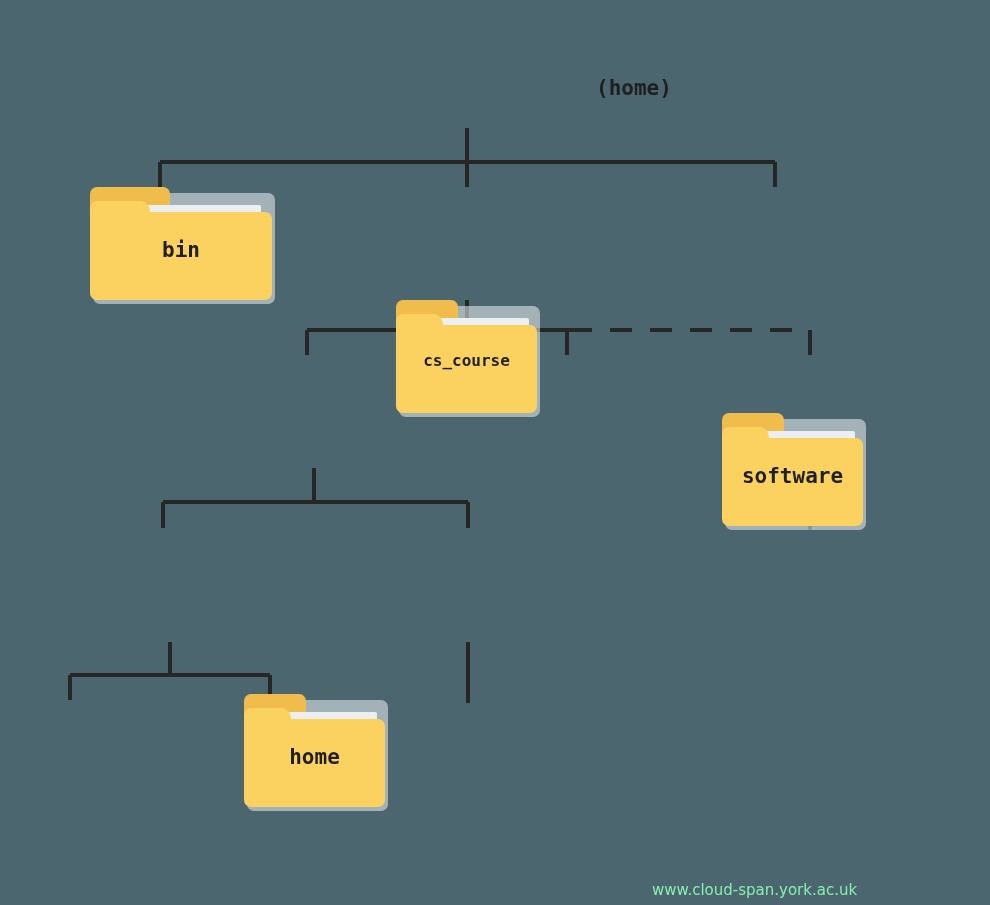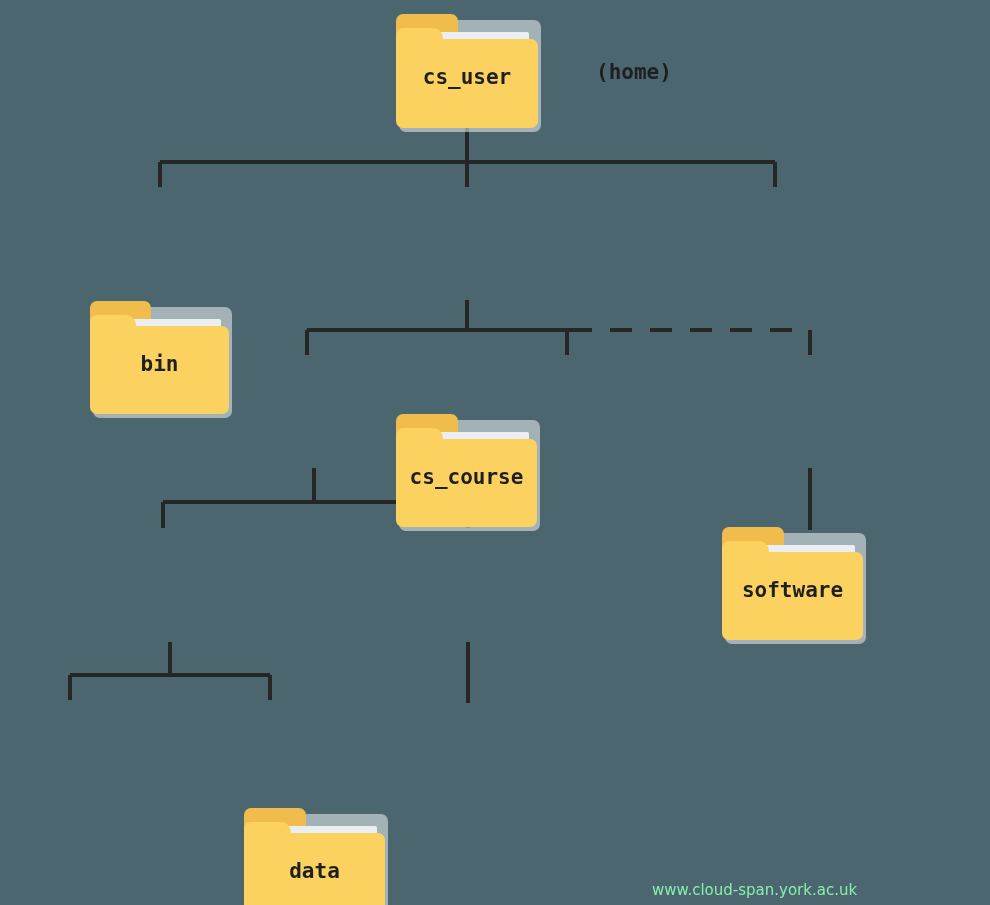--- a/index.html
+++ b/index.html
@@ -146,57 +146,50 @@
       <path d="M70,675 L270,675"></path>
       <path d="M70,675 L70,700"></path>
       <path d="M270,675 L270,700"></path>
 
       <path d="M468,642 L468,703"></path>
 
       <path d="M810,468 L810,530"></path>
     </g>
   </svg>
 
-  <div class="node folder" style="left:396px; top:14px; width:142px; height:114px;">
-    <div class="fshadow"></div>
-    <div class="tab"></div>
-    <div class="sheet"></div>
-    <div class="body"></div>
-    <div class="flabel" style="font-size:21px;">cs_user</div>
-  </div>
 
-  <div class="annotation" style="left:596px; top:60px; font-size:21px;">(home)</div>
+  <div class="annotation" style="left:596px; top:76px; font-size:21px;">(home)</div>
 
-  <div class="node folder" style="left:90px; top:187px; width:139px; height:113px;">
+  <div class="node folder" style="left:90px; top:187px; width:139px; height:113px;padding-left:43px;">
     <div class="fshadow"></div>
     <div class="tab"></div>
     <div class="sheet"></div>
     <div class="body"></div>
     <div class="flabel" style="font-size:21px;">bin</div>
   </div>
 
   <div class="node folder" style="left:396px; top:187px; width:141px; height:113px;">
     <div class="fshadow"></div>
     <div class="tab"></div>
     <div class="sheet"></div>
     <div class="body"></div>
-    <div class="flabel" style="font-size:21px;">cs_course</div>
+    <div class="flabel" style="font-size:16px;">cs_course</div>
   </div>
 
   <div class="node folder" style="left:703px; top:187px; width:141px; height:113px;margin-left:19px;">
     <div class="fshadow"></div>
     <div class="tab"></div>
     <div class="sheet"></div>
     <div class="body"></div>
     <div class="flabel" style="font-size:21px;">software</div>
   </div>
 
   <div class="node folder" style="left:244px; top:355px; width:141px; height:113px;">
     <div class="fshadow"></div>
     <div class="tab"></div>
     <div class="sheet"></div>
     <div class="body"></div>
-    <div class="flabel" style="font-size:21px;">data</div>
+    <div class="flabel" style="font-size:21px;">home</div>
   </div>
 
   <div class="footer" style="left:652px; top:881px; font-size:15px;">www.cloud-span.york.ac.uk</div>
 
 </div>
 
 </body></html>

